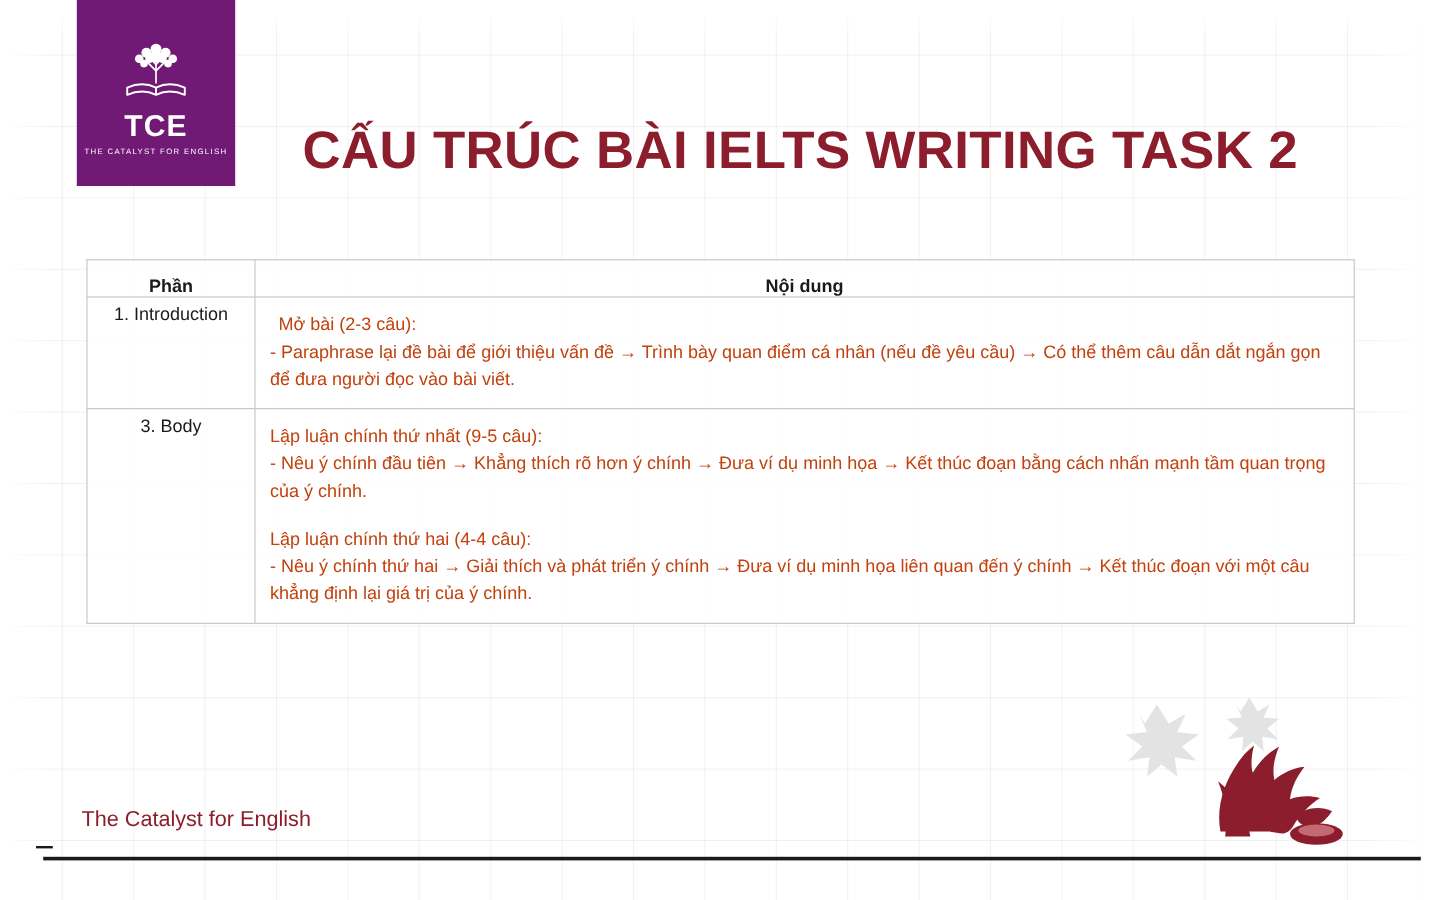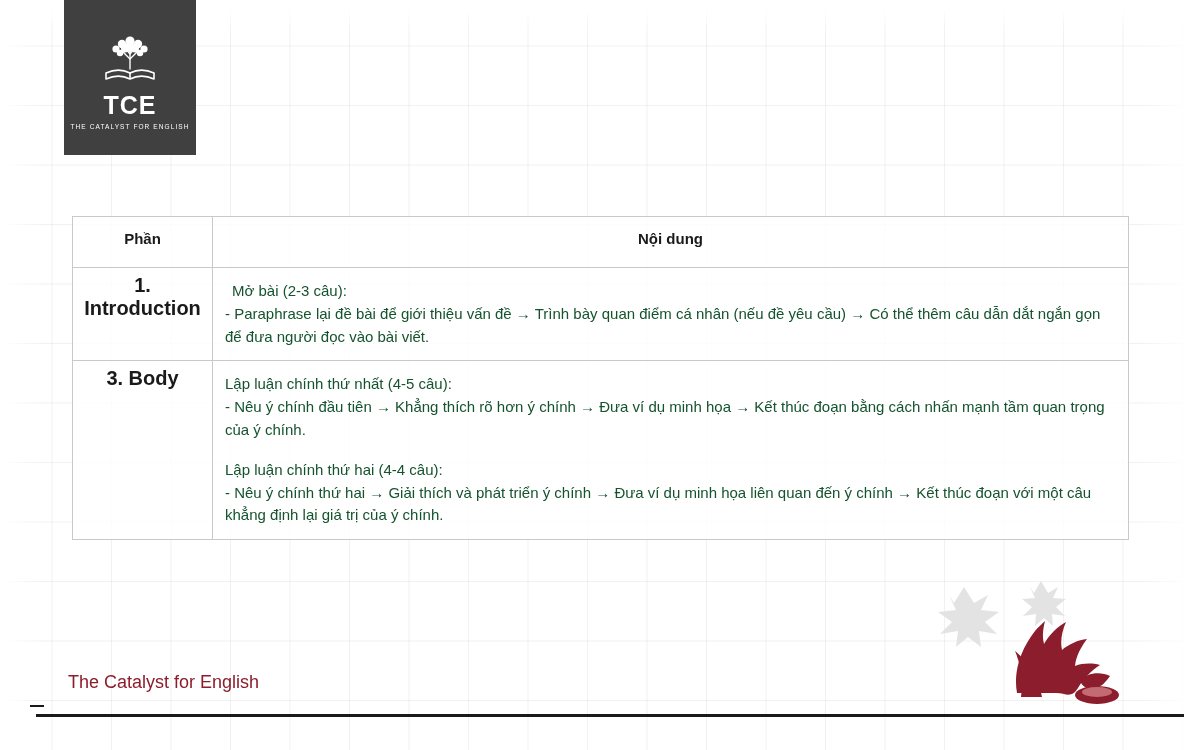--- a/index.html
+++ b/index.html
@@ -54,21 +54,21 @@
     height: 750px;
   }
 
   
   .logo-box {
     position: absolute;
     left: 64px;
     top: 0;
     width: 132px;
     height: 155px;
-    background: #404040;
+    background: #701a75;
     display: flex;
     flex-direction: column;
     align-items: center;
     justify-content: center;
   }
   .logo-tree {
     width: 66px;
     height: 60px;
     margin-top: 4px;
   }
@@ -114,35 +114,35 @@
     border: 1px solid #c9c9c9;
     vertical-align: top;
   }
   .col-part {
     width: 131px;
   }
   .hdr td {
     text-align: center;
     font-weight: 700;
     font-size: 15px;
-    padding: 13px 4px 20px;
+    padding: 13px 4px 0;
     vertical-align: middle;
   }
   .part-cell {
     text-align: center;
-    font-weight: 700;
-    font-size: 20px;
+    font-weight: 400;
+    font-size: 15px;
     vertical-align: middle;
     padding: 6px 4px;
   }
   .body-cell {
     padding: 12px 14px 12px 12px;
     font-size: 15px;
     line-height: 1.52;
-    color: #14532d;
+    color: #c2410c;
   }
   .body-cell p {
     margin: 0;
   }
   .body-cell p.gap {
     margin-top: 17px;
   }
   .lead-indent {
     padding-left: 7px;
   }
@@ -215,40 +215,41 @@
         <g fill="none" stroke="#ffffff" stroke-width="1.6" stroke-linejoin="round">
           <path d="M9 44 C18 40 27 41 33 44 C39 41 48 40 57 44 L57 50 C48 46 39 47 33 50 C27 47 18 46 9 50 Z"></path>
           <path d="M33 44 L33 50"></path>
         </g>
       </svg>
     </span>
     <span class="logo-tce">TCE</span>
     <span class="logo-sub">THE CATALYST FOR ENGLISH</span>
   </div>
 
+  <div class="title">CẤU TRÚC BÀI IELTS WRITING TASK 2</div>
 
   <table class="table">
     <tbody>
       <tr class="hdr">
         <td class="col-part">Phần</td>
         <td>Nội dung</td>
       </tr>
 
       <tr>
         <td class="part-cell">1. Introduction</td>
         <td class="body-cell">
           <p class="lead-indent">Mở bài (2-3 câu):</p>
           <p>- Paraphrase lại đề bài để giới thiệu vấn đề → Trình bày quan điểm cá nhân (nếu đề yêu cầu) → Có thể thêm câu dẫn dắt ngắn gọn để đưa người đọc vào bài viết.</p>
         </td>
       </tr>
 
       <tr>
         <td class="part-cell">3. Body</td>
         <td class="body-cell">
-          <p>Lập luận chính thứ nhất (4-5 câu):</p>
+          <p>Lập luận chính thứ nhất (9-5 câu):</p>
           <p>- Nêu ý chính đầu tiên → Khẳng thích rõ hơn ý chính → Đưa ví dụ minh họa → Kết thúc đoạn bằng cách nhấn mạnh tầm quan trọng của ý chính.</p>
           <p class="gap">Lập luận chính thứ hai (4-4 câu):</p>
           <p>- Nêu ý chính thứ hai → Giải thích và phát triển ý chính → Đưa ví dụ minh họa liên quan đến ý chính → Kết thúc đoạn với một câu khẳng định lại giá trị của ý chính.</p>
         </td>
       </tr>
 
     </tbody>
   </table>
 
   <span class="leaves">

